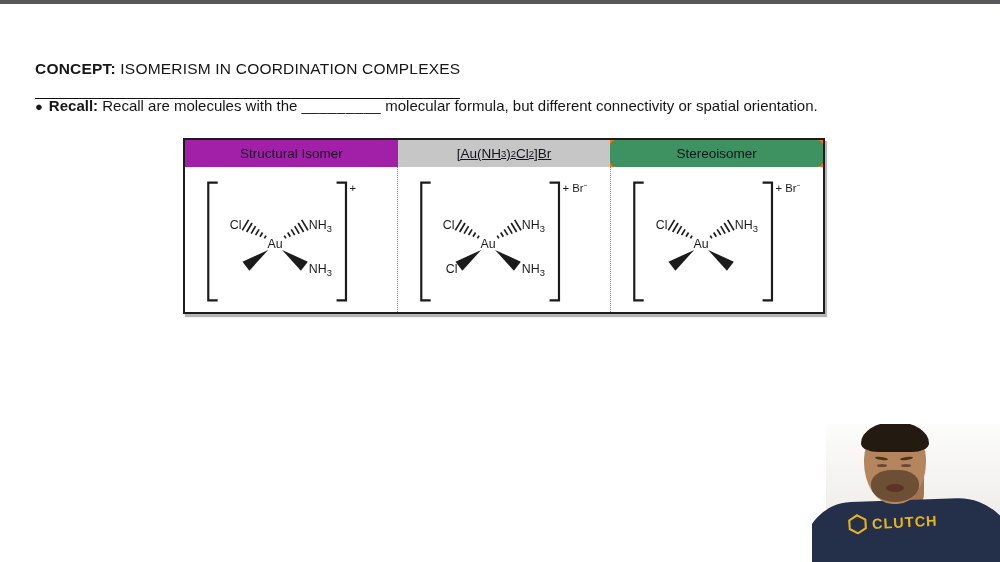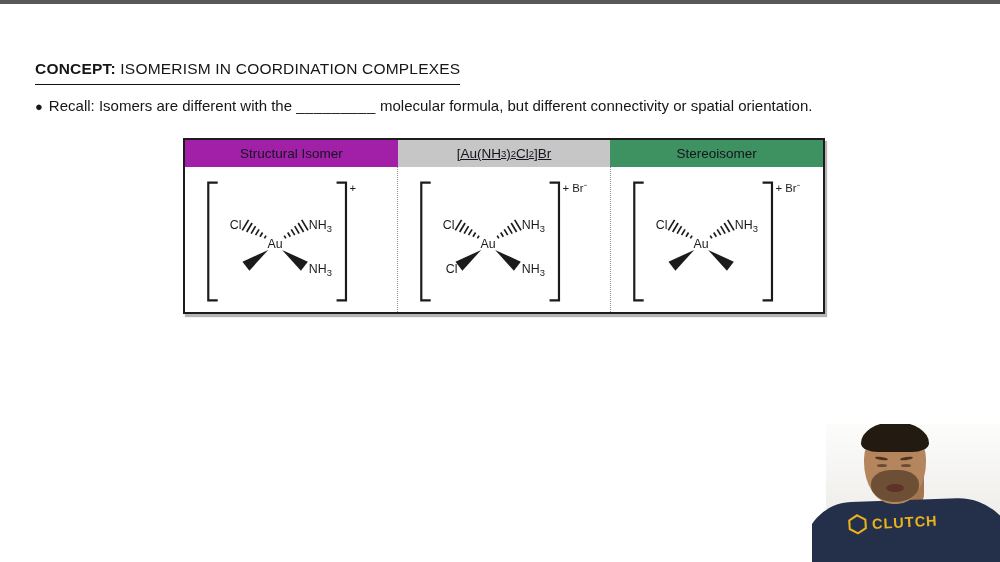--- a/index.html
+++ b/index.html
@@ -11,31 +11,31 @@
     font-family:"Liberation Sans", sans-serif;
     color:#161616;
     overflow:hidden;
   }
   .top-bar { position:absolute; left:0; top:0; width:1000px; height:4px; }
 
   .title-line {
     position:absolute; left:35px; top:60px;
     font-size:15.5px; letter-spacing:0.2px;
     border-bottom:1.6px solid #111;
-    padding-bottom:6px;
+    padding-bottom:20px;
     white-space:nowrap;
   }
   .title-line .b { font-weight:bold; }
 
   .recall-line {
     position:absolute; left:35px; top:97px;
     font-size:15px; white-space:nowrap;
   }
   .recall-line .bullet { font-size:13px; margin-right:6px; }
-  .recall-line .b { font-weight:normal; }
+  .recall-line .b { font-weight:bold; }
   .recall-line .blank { letter-spacing:0.5px;margin-top:44px; }
 
   .iso-table {
     position:absolute; left:183px; top:138px;
     width:642px;
     border:2px solid #1c1c1c;
     background:#f97316;
     box-shadow:2px 3px 1px rgba(90,90,90,0.45);
   }
   .iso-header { display:flex; height:27px; }
@@ -104,38 +104,38 @@
 </head>
 <body>
 
 <div class="top-bar" style="background: rgb(88, 88, 90);"></div>
 
 <div class="title-line">
   <span class="b">CONCEPT:</span><span> ISOMERISM IN COORDINATION COMPLEXES</span>
 </div>
 
 <div class="recall-line">
-  <span class="bullet">●</span><span class="b">Recall:</span><span> Isomers are different with the </span><span class="blank">_________</span><span> molecular formula, but different connectivity or spatial orientation.</span>
+  <span class="bullet">●</span><span class="b">Recall:</span><span> Recall are molecules with the </span><span class="blank">_________</span><span> molecular formula, but different connectivity or spatial orientation.</span>
 </div>
 
 <div class="iso-table" style="border-color: rgb(28, 28, 28);">
   <div class="iso-header">
     <div class="hcell" style="background: rgb(162, 31, 168);">
         <span>Structural Isomer</span>
       </div>
     <div class="hcell" style="background: rgb(198, 198, 198); text-decoration: underline;">
         <span>[Au(NH</span>
         <sub>3</sub>
         <span>)</span>
         <sub>2</sub>
         <span>Cl</span>
         <sub>2</sub>
         <span>]Br</span>
       </div>
-    <div class="hcell" style="background: rgb(62, 145, 96);">
+    <div class="hcell" style="background: rgb(62, 145, 96); border-radius: 6px;">
         <span>Stereoisomer</span>
       </div>
   </div>
   <div class="iso-body">
     <div class="bcell">
       <svg viewBox="0 0 214 145" preserveAspectRatio="xMidYMid meet">
           <path d="M33,15 h-9.5 v119 h9.5" fill="none" stroke="#1b1b1b" stroke-width="2.2"></path>
           <path d="M153,15 h9.5 v119 h-9.5" fill="none" stroke="#1b1b1b" stroke-width="2.2"></path>
           <text x="166" y="25" text-anchor="start" fill="#1b1b1b" font-size="11.5" font-family="&quot;Liberation Sans&quot;, sans-serif">+</text>
           <text x="91" y="81" text-anchor="middle" fill="#1b1b1b" font-size="12.5" font-family="&quot;Liberation Sans&quot;, sans-serif"><tspan>Au</tspan></text>

